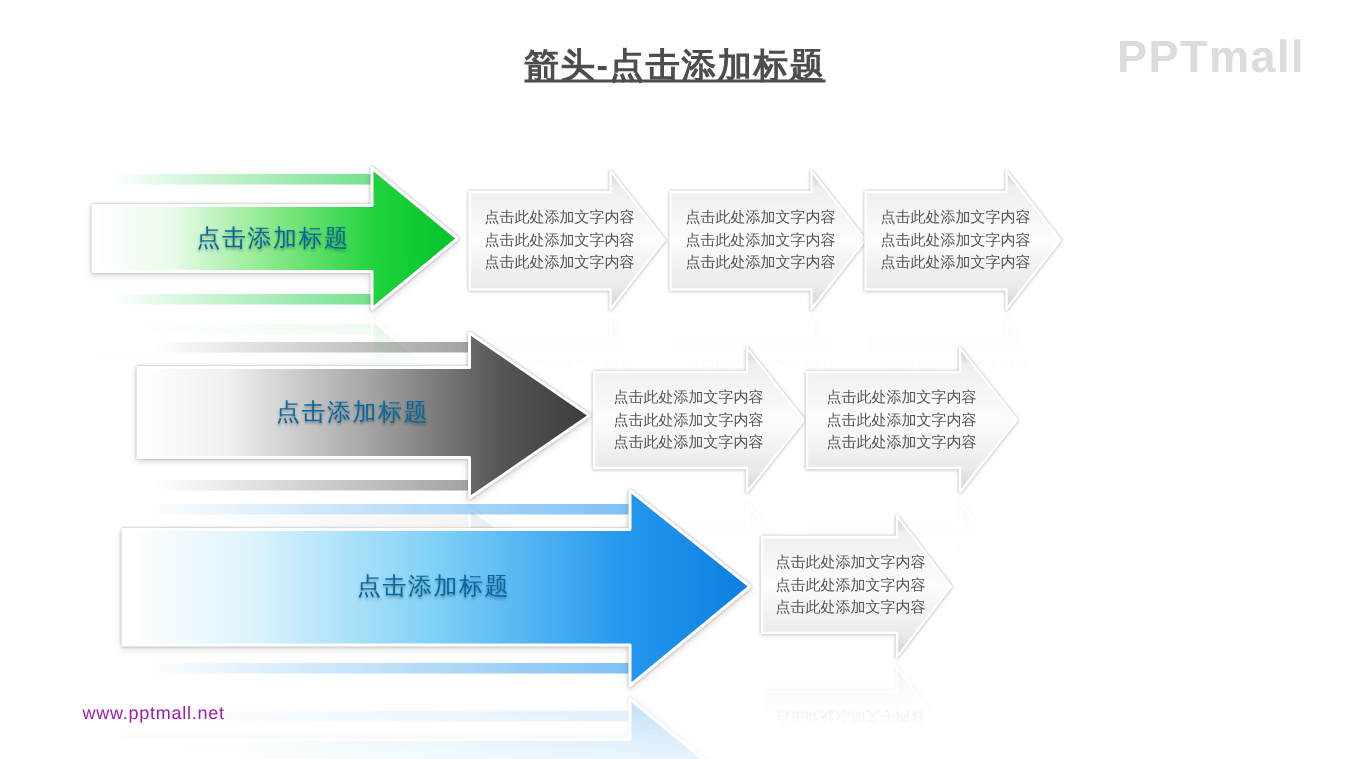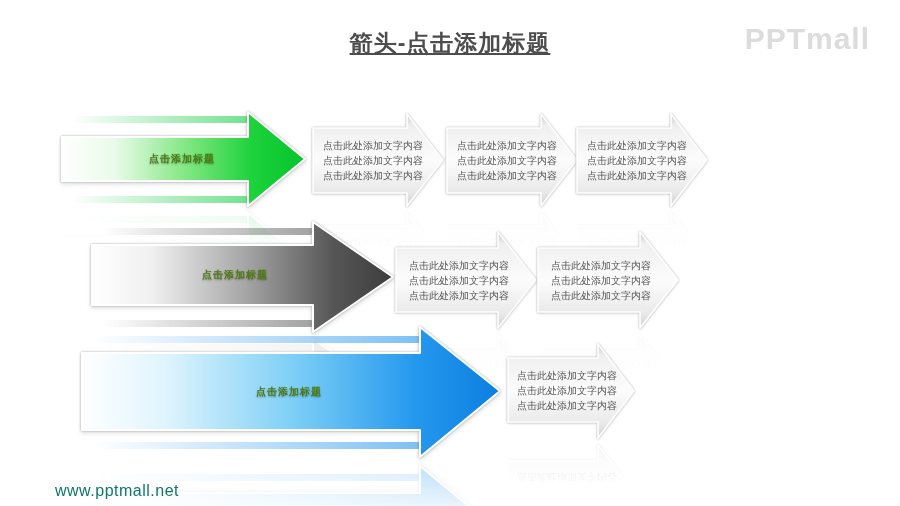--- a/index.html
+++ b/index.html
@@ -9,30 +9,30 @@
   }
   .title{
     position:absolute;left:0;right:0;top:28px;text-align:center;
     font-size:23px;font-weight:bold;color:#4d4d4d;letter-spacing:1px;text-decoration:underline;
   }
   .logo{
     position:absolute;right:30px;top:22px;
     font-size:30px;font-weight:bold;color:#dcdcdc;letter-spacing:1px;
   }
   .watermark{
-    position:absolute;left:55px;top:482px;
-    font-size:16px;color:#0f766e;letter-spacing:0.5px;
+    position:absolute;left:55px;top:468px;
+    font-size:12px;color:#a21caf;letter-spacing:0.5px;
   }
   .arrow{position:absolute;}
   .arrow svg{position:absolute;left:0;top:0;overflow:visible;}
   .lead-svg{filter:drop-shadow(0 0 1px rgba(130,130,130,0.65)) drop-shadow(0 2px 2px rgba(0,0,0,0.12));}
   .gray-svg{filter:drop-shadow(0 0 1px rgba(165,165,165,0.8)) drop-shadow(0 1px 1px rgba(0,0,0,0.08));}
   .lead-label{
     position:absolute;display:flex;align-items:center;justify-content:center;
-    color:#4d7c0f;font-weight:bold;font-size:10px;letter-spacing:1px;
+    color:#0369a1;font-weight:normal;font-size:16px;letter-spacing:1px;
     text-shadow:0 1px 2px rgba(0,0,0,0.35);white-space:nowrap;
   }
   .content-lines{
     position:absolute;display:flex;flex-direction:column;align-items:center;justify-content:center;
     font-size:10px;line-height:15px;color:#545454;text-align:center;white-space:nowrap;font-family:Liberation Serif, serif;
   }
   .streak{position:absolute;height:7px;filter:blur(0.5px);border-radius:2px;}
   .streak.green-s{background:linear-gradient(to right,rgba(0,200,50,0),rgba(0,200,50,0.55));}
   .streak.dark-s{background:linear-gradient(to right,rgba(70,70,70,0),rgba(70,70,70,0.5));}
   .streak.blue-s{background:linear-gradient(to right,rgba(20,140,235,0),rgba(20,140,235,0.55));}

